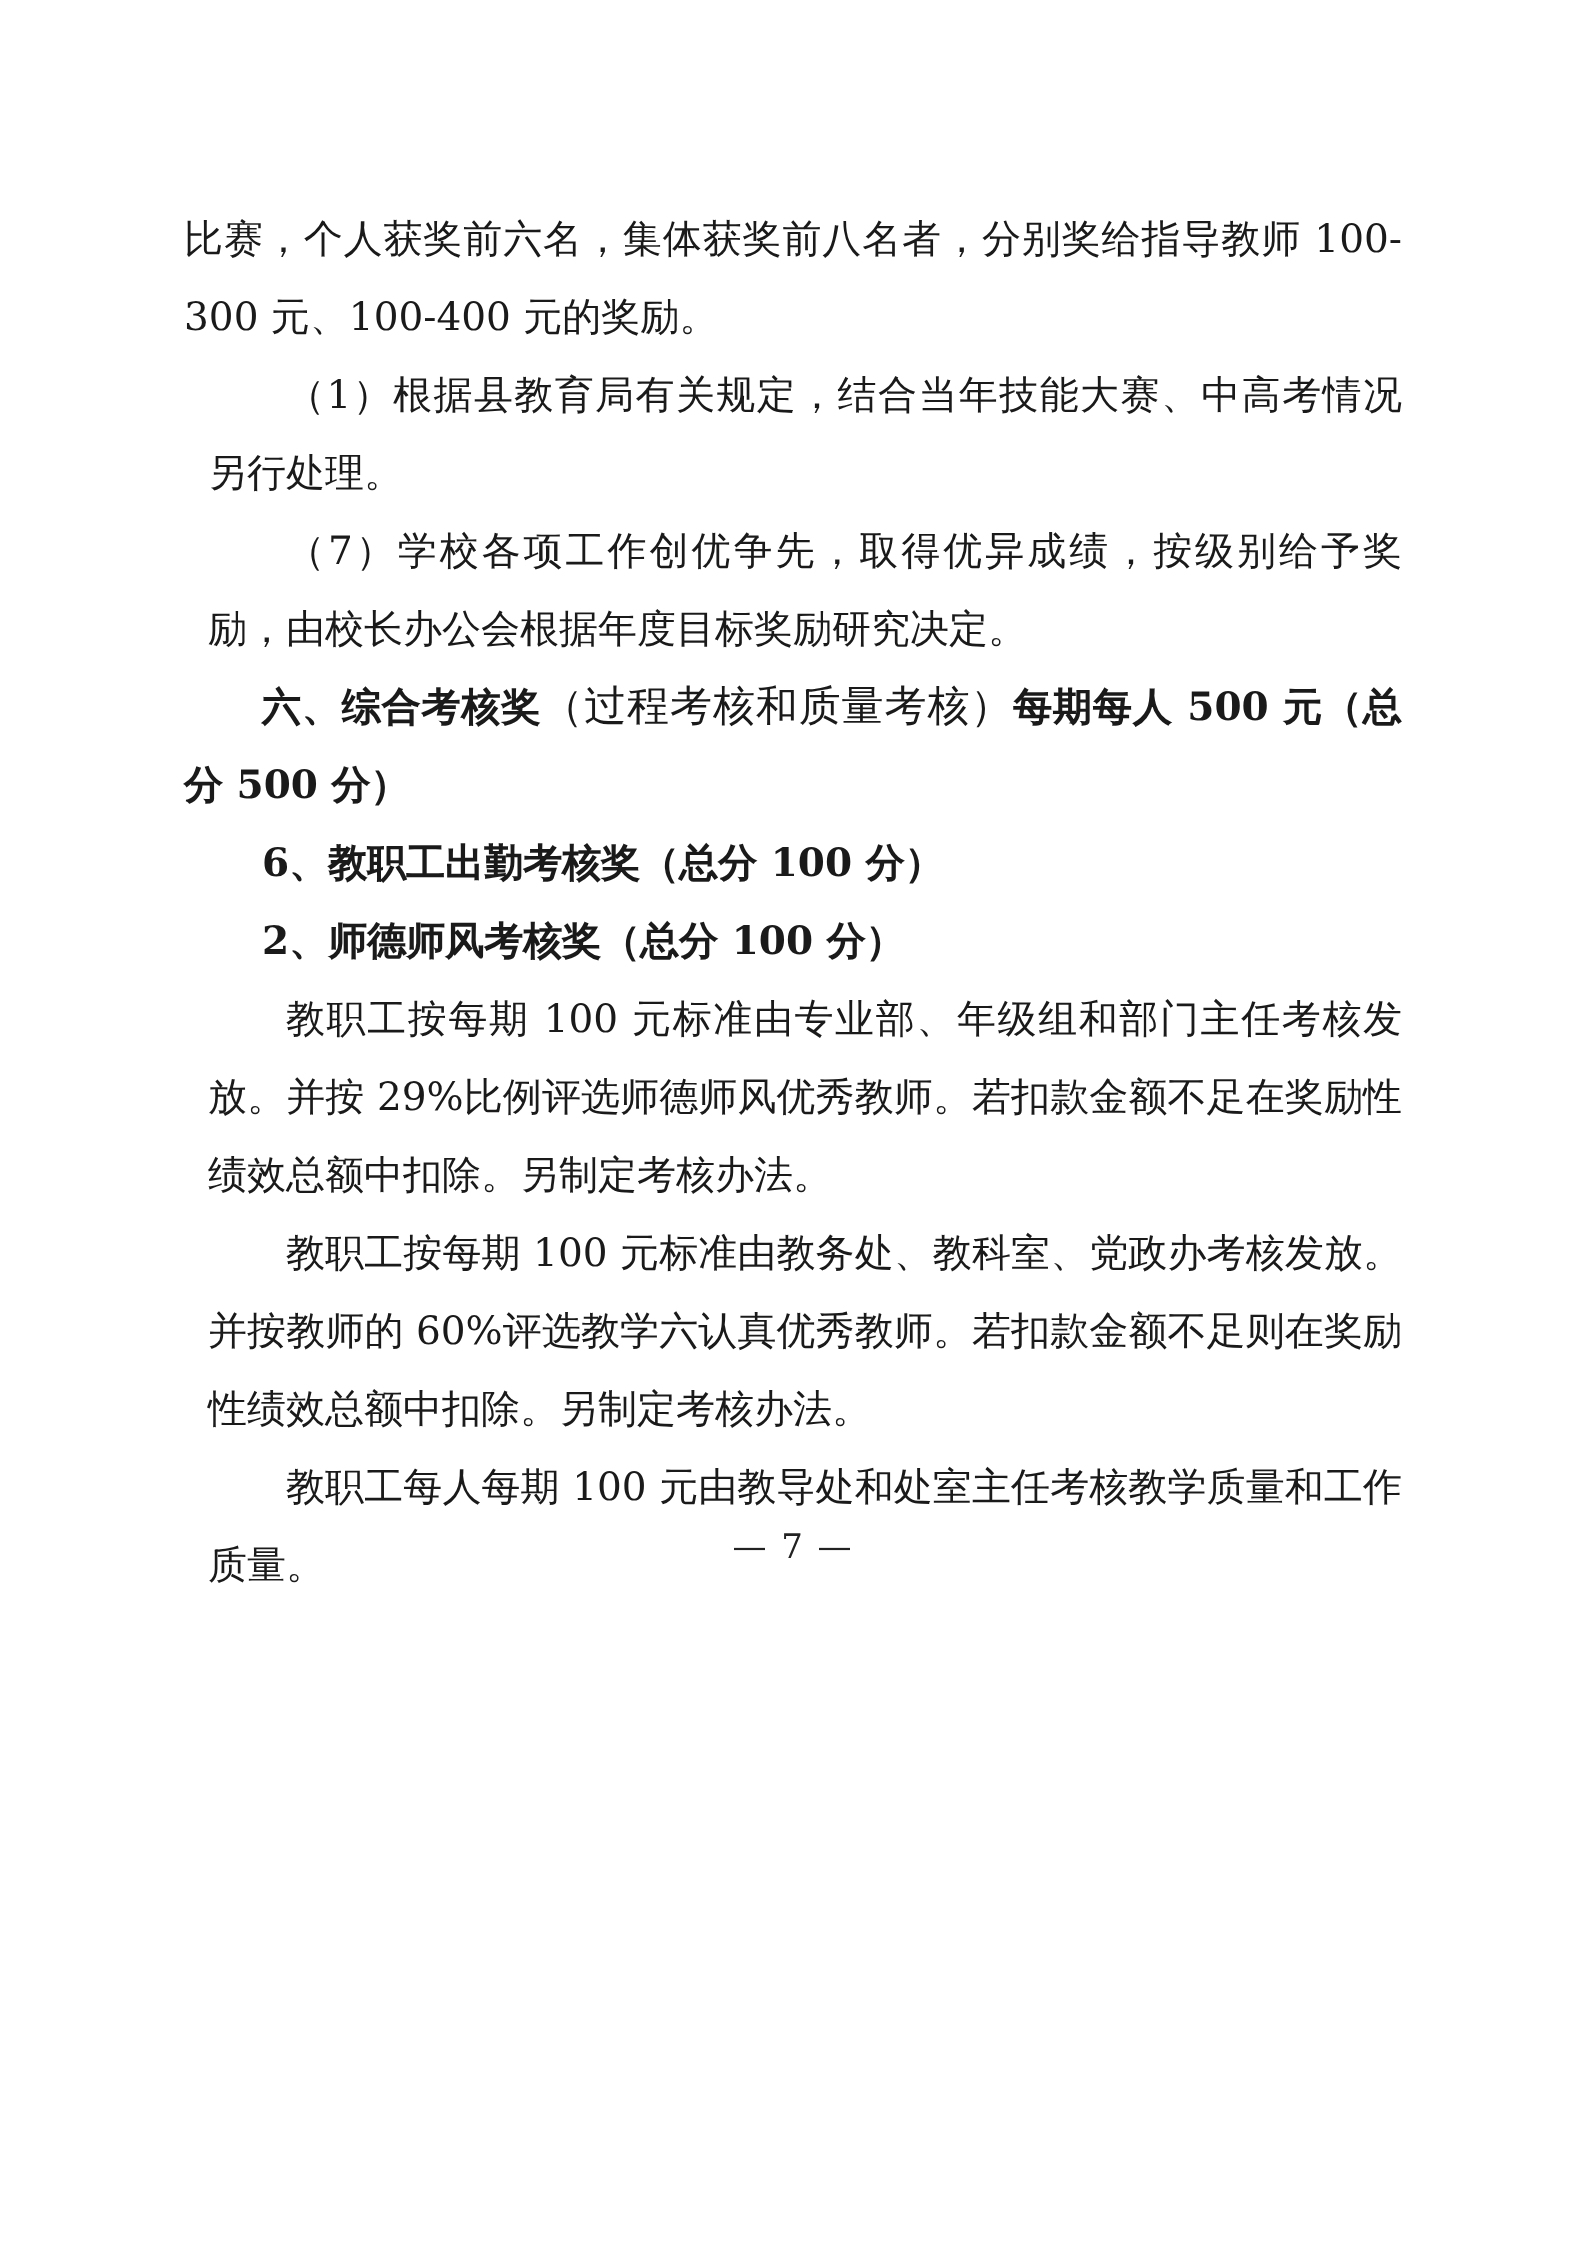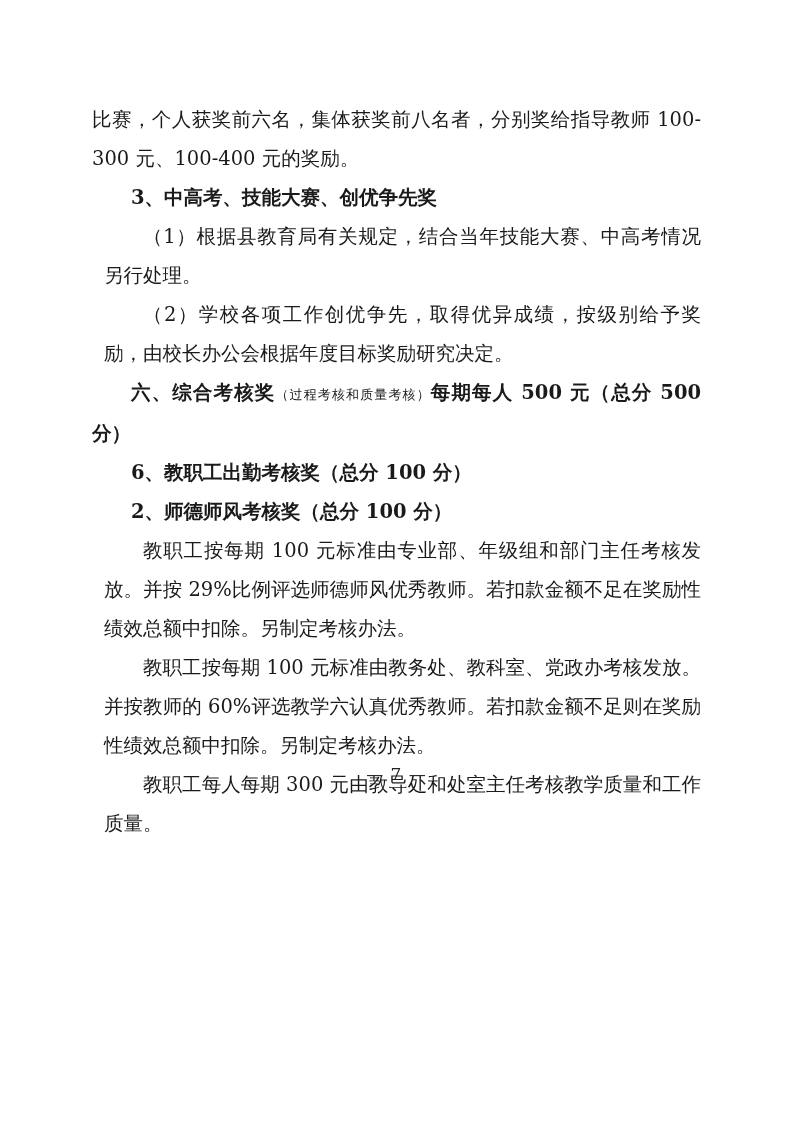--- a/index.html
+++ b/index.html
@@ -43,21 +43,21 @@
   .heading {
     font-weight: bold;
     text-indent: 2em;
   }
   .sect-head {
     font-weight: bold;
     text-indent: 2em;
   }
   .sect-head .small {
     font-weight: normal;
-    font-size: 13px;
+    font-size: 21px;
   }
   .cont {
     text-indent: 0;
   }
   .footer {
     position: absolute;
     left: 0;
     right: 0;
     bottom: 72px;
     text-align: center;
@@ -67,39 +67,38 @@
   }
 </style>
 </head>
 <body>
 
 <div class="page">
   <div class="doc-body">
 
     <p class="para cont">比赛，个人获奖前六名，集体获奖前八名者，分别奖给指导教师 100-300 元、100-400 元的奖励。</p>
 
-    <p class="para heading">3、中高考、技能大赛、创优争先奖</p>
 
     <p class="para indent2">（1）根据县教育局有关规定，结合当年技能大赛、中高考情况另行处理。</p>
 
-    <p class="para indent2">（2）学校各项工作创优争先，取得优异成绩，按级别给予奖励，由校长办公会根据年度目标奖励研究决定。</p>
+    <p class="para indent2">（7）学校各项工作创优争先，取得优异成绩，按级别给予奖励，由校长办公会根据年度目标奖励研究决定。</p>
 
     <p class="para sect-head"><span>六、综合考核奖</span><span class="small">（过程考核和质量考核）</span><span>每期每人 500 元（总分 500 分）</span></p>
 
     <p class="para heading">6、教职工出勤考核奖（总分 100 分）</p>
 
 
     <p class="para heading">2、师德师风考核奖（总分 100 分）</p>
 
     <p class="para indent2">教职工按每期 100 元标准由专业部、年级组和部门主任考核发放。并按 29%比例评选师德师风优秀教师。若扣款金额不足在奖励性绩效总额中扣除。另制定考核办法。</p>
 
 
     <p class="para indent2">教职工按每期 100 元标准由教务处、教科室、党政办考核发放。并按教师的 60%评选教学六认真优秀教师。若扣款金额不足则在奖励性绩效总额中扣除。另制定考核办法。</p>
 
 
-    <p class="para indent2">教职工每人每期 300 元由教导处和处室主任考核教学质量和工作质量。</p>
+    <p class="para indent2">教职工每人每期 100 元由教导处和处室主任考核教学质量和工作质量。</p>
 
   </div>
 
   <div class="footer">
     <span>— 7 —</span>
   </div>
 </div>
 
 </body></html>

